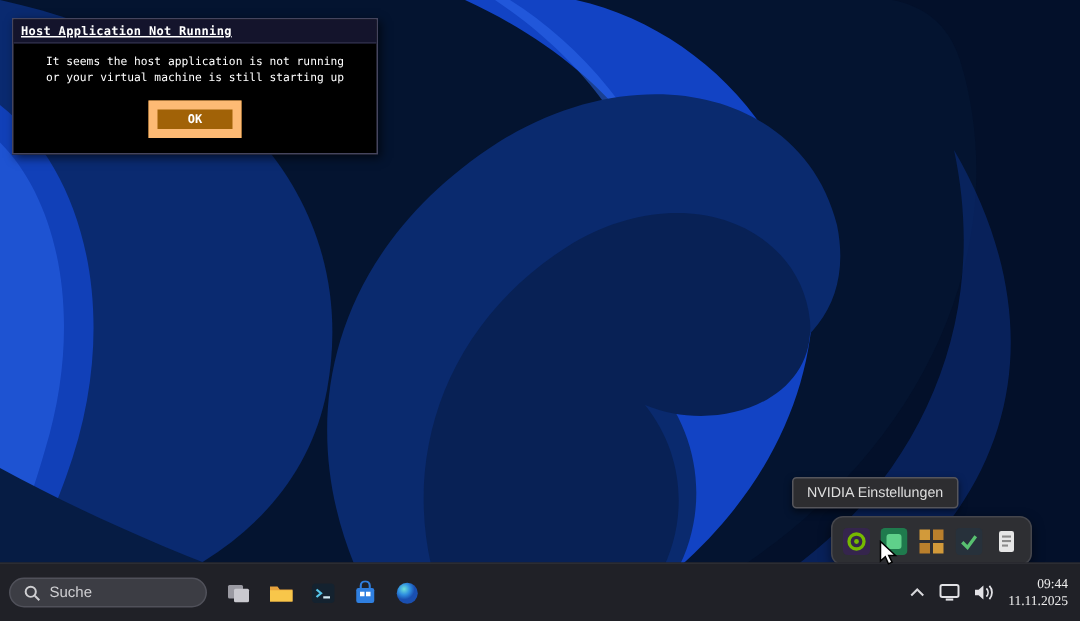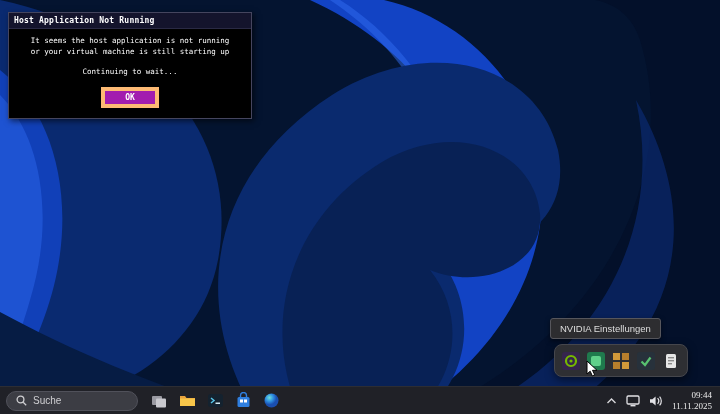--- a/index.html
+++ b/index.html
@@ -5,42 +5,42 @@
   html,body{margin:0;padding:0;background:#000;}
   .screen{position:relative;width:720px;height:414px;overflow:hidden;
     font-family:"Liberation Sans", sans-serif;}
   .wallpaper{position:absolute;inset:0;width:720px;height:414px;display:block;}
 
   
   .dialog{position:absolute;left:8px;top:12px;width:242px;background:#000;
     border:1px solid #45455e;color:#fff;
     font-family:"DejaVu Sans Mono", monospace;box-shadow:2px 2px 6px rgba(0,0,0,.6);}
   .dialog-title{background:#14142c;color:#fff;font-size:8px;font-weight:bold;
-    padding:3px 5px;letter-spacing:.2px;border-bottom:1px solid #2a2a44;}
+    padding:3px 5px;letter-spacing:.2px;border-bottom:1px solid #2a2a44;text-decoration:underline;}
   .dialog-body{padding:7px 17px 8px;text-align:center;font-size:7.5px;line-height:1.45;}
   .dialog-body p{margin:0 0 9px;}
-  .ok-btn{display:block;margin:3px auto 2px;background:#a21caf;color:#fff;
-    border:4px solid #fdba74;font-family:"DejaVu Sans Mono", monospace;
+  .ok-btn{display:block;margin:3px auto 2px;background:#a16207;color:#fff;
+    border:6px solid #fdba74;font-family:"DejaVu Sans Mono", monospace;
     font-size:8px;font-weight:bold;padding:2px 20px;cursor:pointer;}
 
   
-  .tooltip{position:absolute;left:550px;top:318px;background:#2d2d30;
+  .tooltip{position:absolute;left:528px;top:318px;background:#2d2d30;
     border:1px solid #56565c;border-radius:3px;color:#dedede;font-size:9.5px;
     padding:4px 9px;white-space:nowrap;box-shadow:0 2px 5px rgba(0,0,0,.5);}
 
   
   .tray-popup{position:absolute;right:32px;bottom:37px;width:132px;height:31px;
     background:#2e2f33;border:1px solid #45464c;border-radius:8px;
     display:flex;align-items:center;justify-content:space-evenly;
     box-shadow:0 3px 8px rgba(0,0,0,.5);}
   .tray-popup .picon{width:18px;height:18px;display:flex;align-items:center;
     justify-content:center;cursor:pointer;}
 
   
-  .taskbar{position:absolute;left:0;bottom:0;width:720px;height:28px;
+  .taskbar{position:absolute;left:0;bottom:0;width:720px;height:39px;
     background:#202127;border-top:1px solid #2c2d33;display:flex;
     align-items:center;padding:0 6px;box-sizing:border-box;}
   .search-box{height:20px;width:132px;border-radius:10px;background:#3c3d44;
     border:1px solid #50515a;display:flex;align-items:center;gap:6px;
     padding:0 9px;box-sizing:border-box;color:#cfcfd2;font-size:10px;cursor:pointer;}
   .task-icons{display:flex;gap:6px;margin-left:10px;align-items:center;}
   .app{width:22px;height:22px;border-radius:4px;display:flex;align-items:center;
     justify-content:center;cursor:pointer;}
   .tray{margin-left:auto;display:flex;align-items:center;gap:9px;padding-right:2px;}
   .clock{display:flex;flex-direction:column;align-items:flex-end;color:#ececec;
@@ -65,21 +65,20 @@
     <path d="M255,414 C190,305 208,175 332,95 C428,35 536,62 558,150 C574,228 500,262 432,250 C482,302 470,380 422,414 Z" fill="#0a2a6e"></path>
     <path d="M300,414 C262,330 284,222 382,162 C458,118 534,152 540,214 C544,268 478,290 430,270 C470,320 452,388 412,414 Z" fill="#082155"></path>
     <path d="M0,414 L0,312 C70,350 150,384 248,414 Z" fill="#061c44"></path>
     <path d="M470,414 C600,352 664,230 636,100 C700,210 688,330 560,414 Z" fill="#0b2d7c" opacity="0.6"></path>
   </svg>
 
   <div class="dialog">
     <div class="dialog-title">Host Application Not Running</div>
     <div class="dialog-body">
       <p>It seems the host application is not running or your virtual machine is still starting up</p>
-      <p>Continuing to wait...</p>
       <button class="ok-btn">OK</button>
     </div>
   </div>
 
   <div class="tooltip">NVIDIA Einstellungen</div>
 
   <div class="tray-popup">
     <span class="picon">
       <svg width="18" height="18" viewBox="0 0 18 18">
         <rect width="18" height="18" rx="3" fill="#35254d"></rect>

